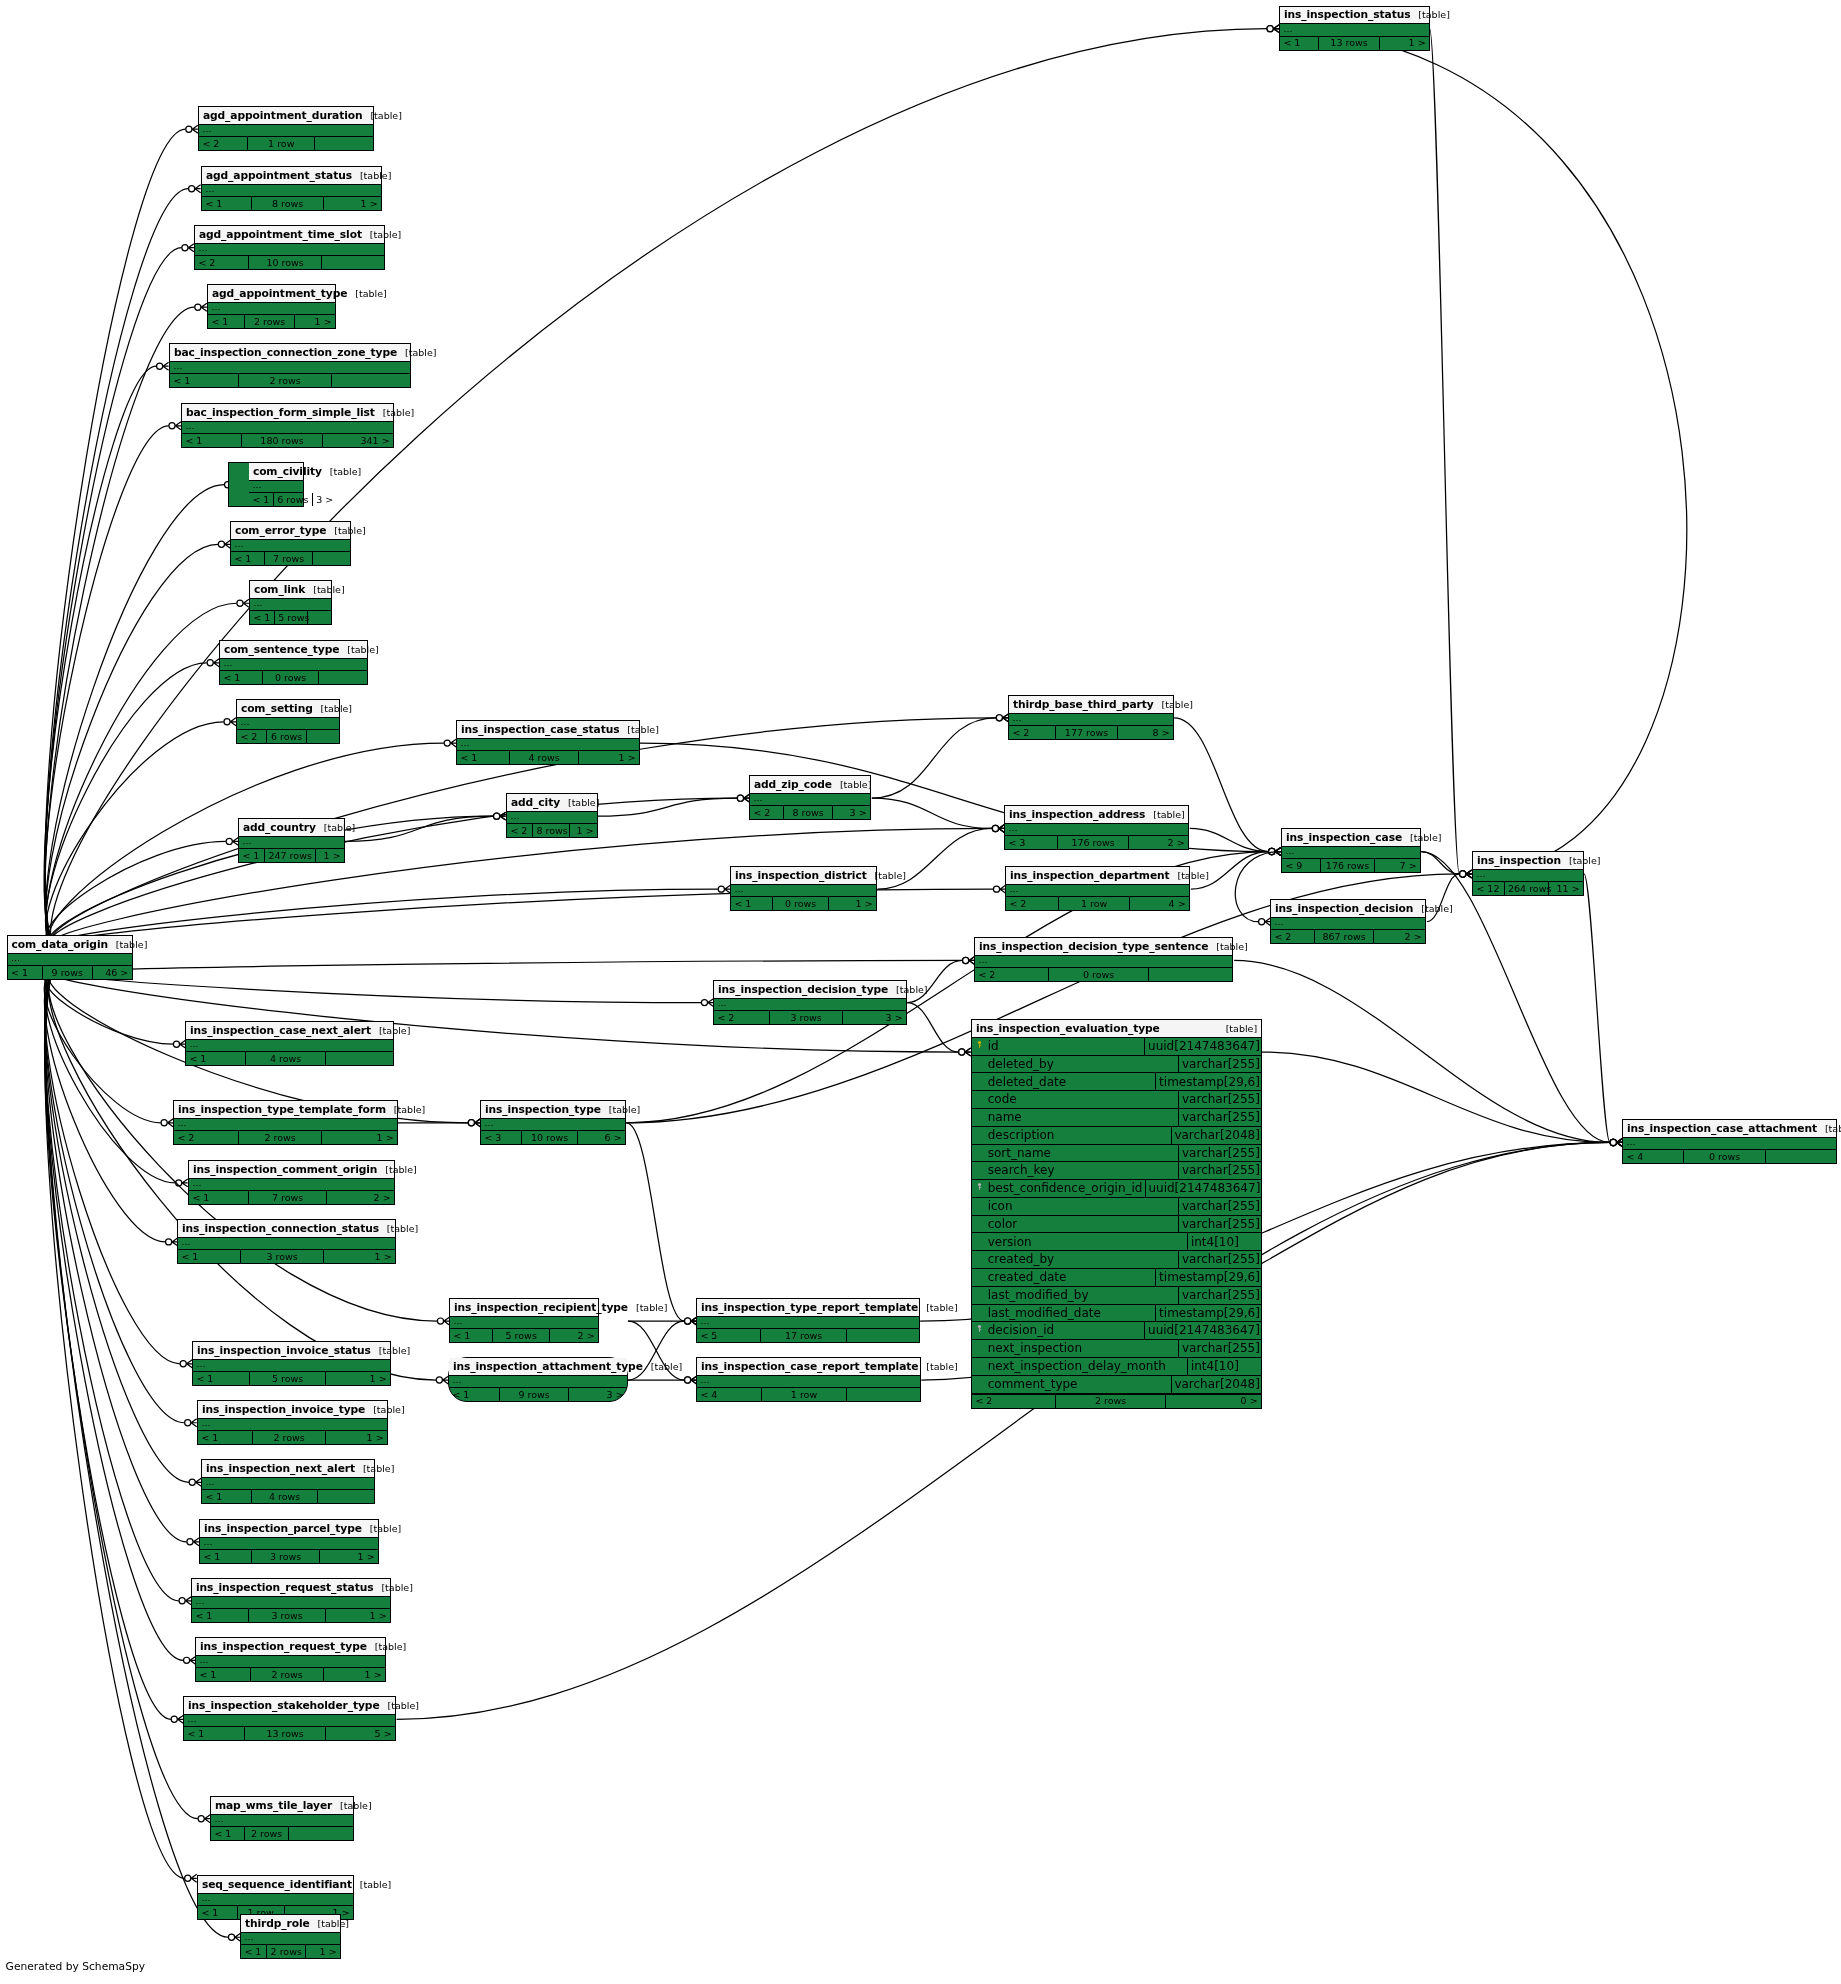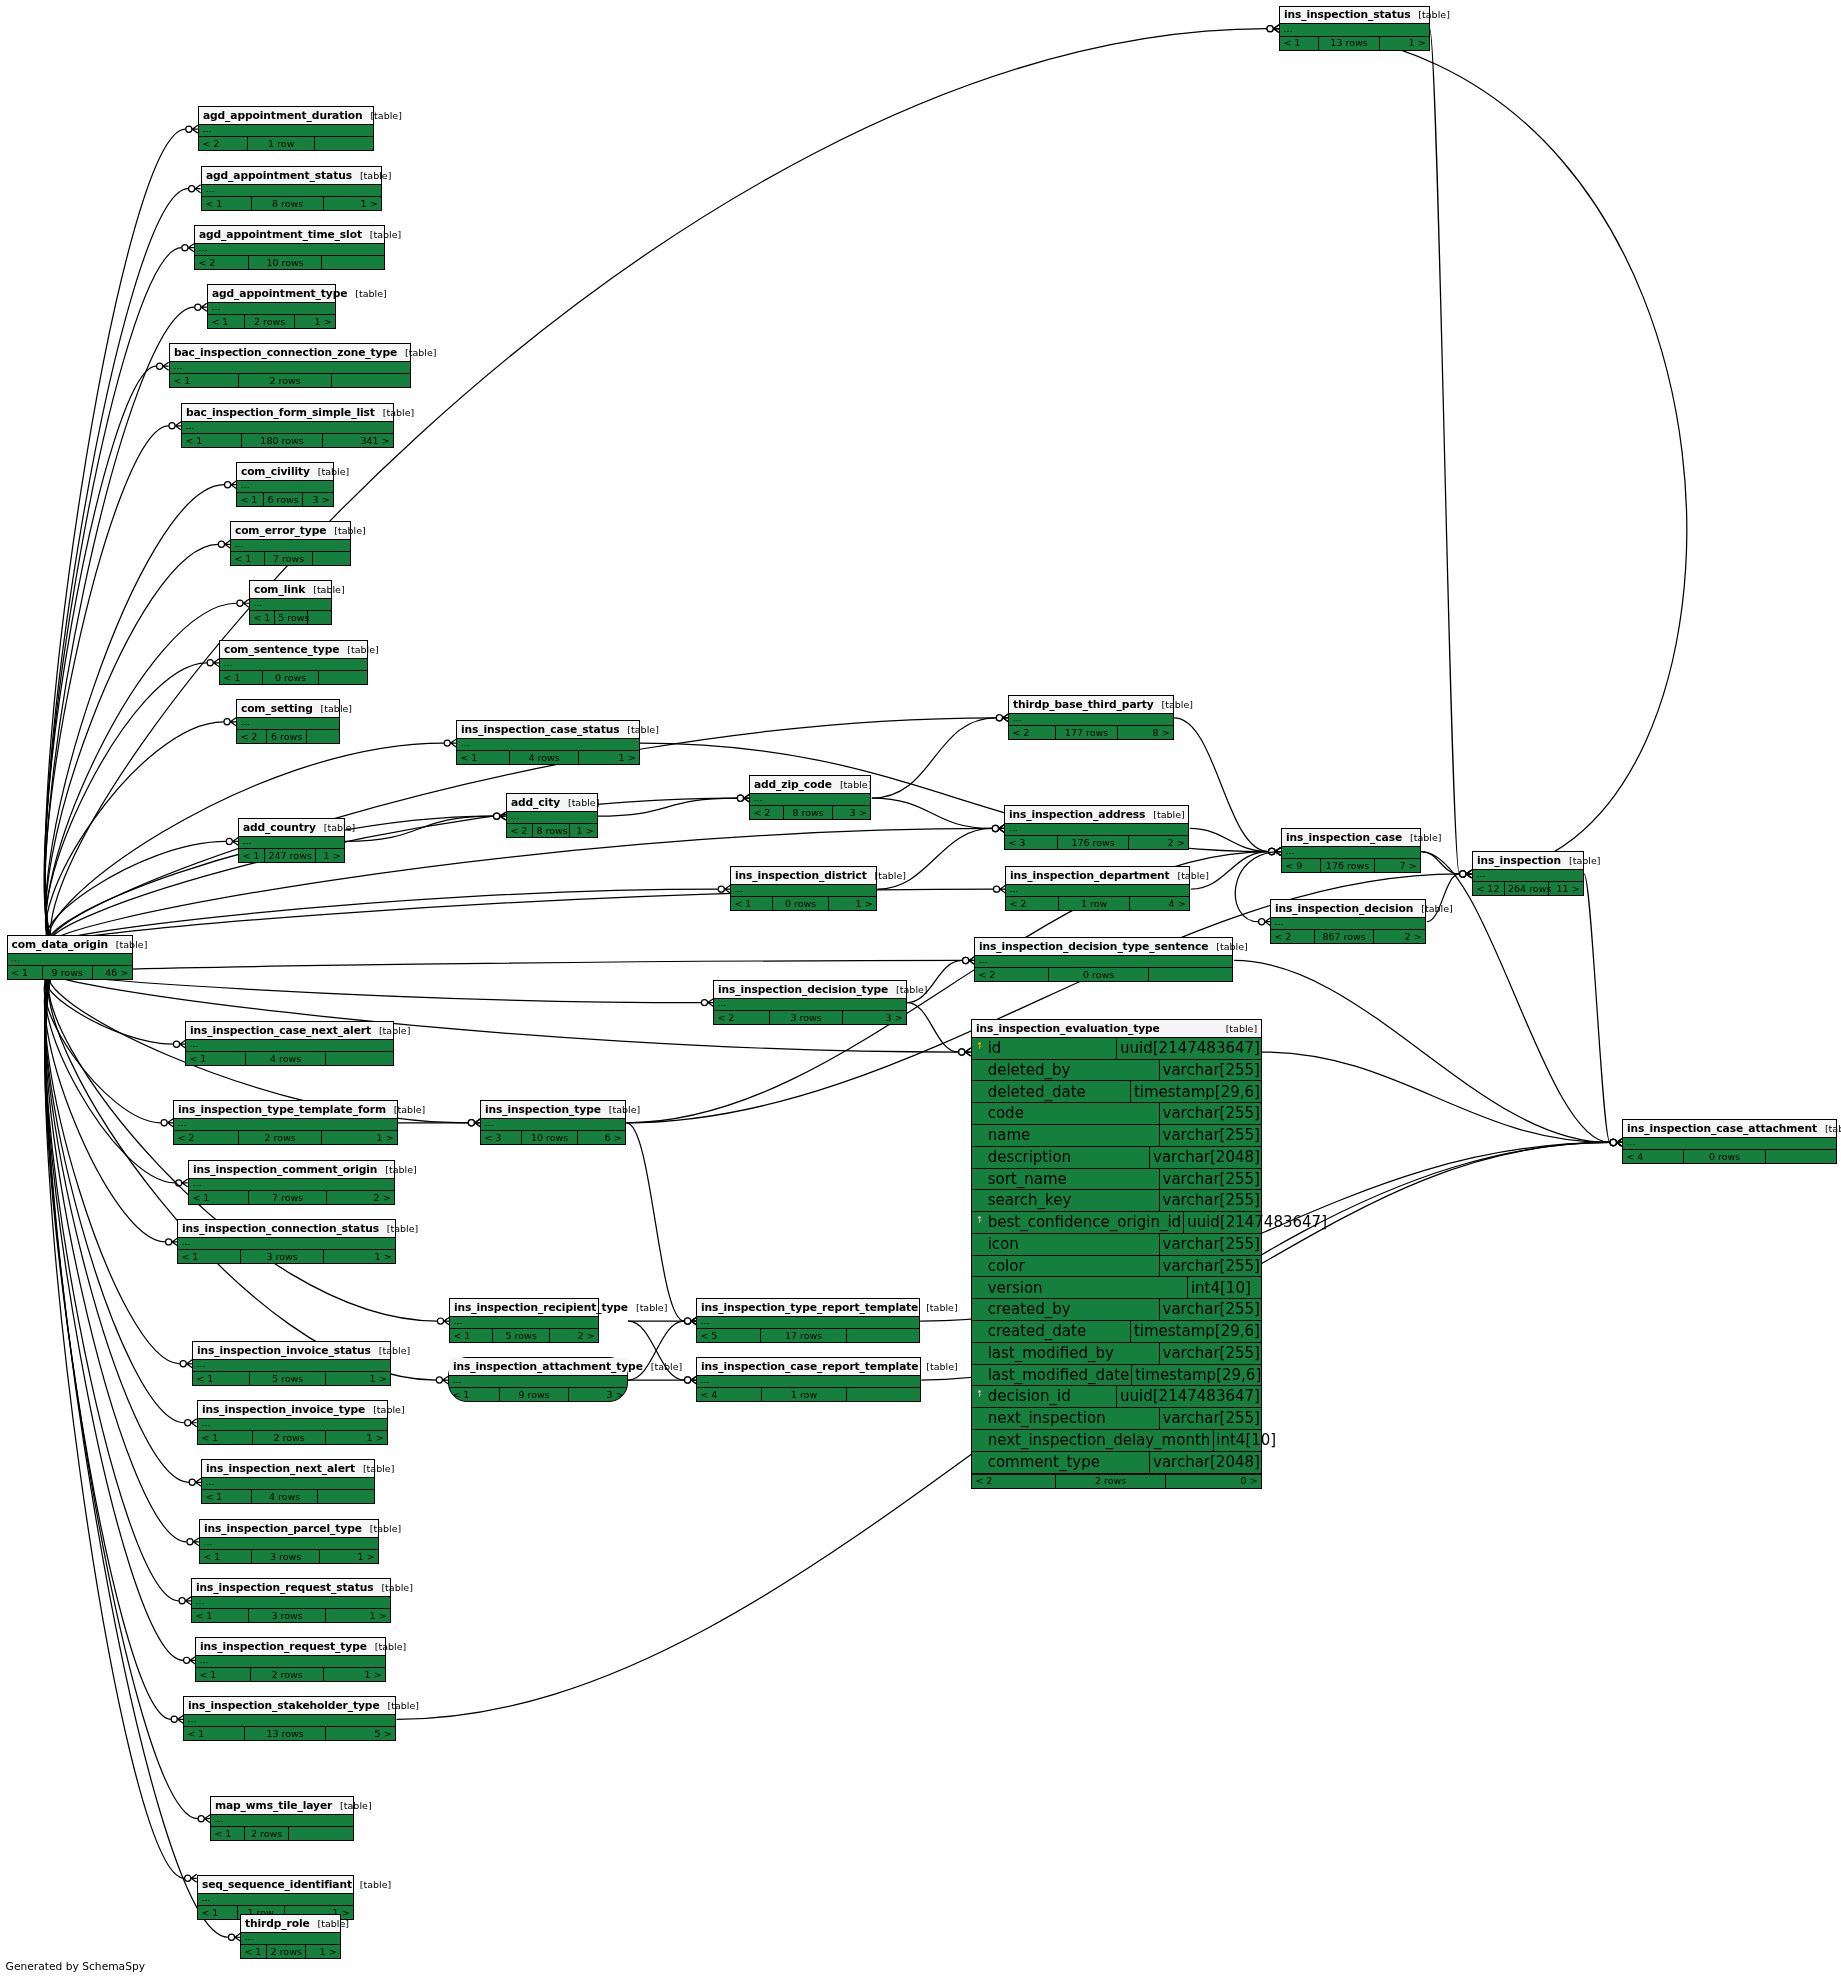--- a/index.html
+++ b/index.html
@@ -18,21 +18,21 @@
   .tbl .ellipsis{padding:0.6px 3.4px 2.2px 3.4px;font-size:9.5px;line-height:7.9px;color:#000;height:11.2px;box-sizing:border-box;}
   .tbl .foot{display:flex;font-size:9.5px;color:#000;}
   .tbl .foot .c{box-sizing:border-box;padding:0.6px 3.4px 1.7px 3.4px;white-space:nowrap;}
   .tbl .foot .c.l{text-align:left;border-right:0.6px solid #000;}
   .tbl .foot .c.m{text-align:center;border-right:0.6px solid #000;}
   .tbl .foot .c.r{text-align:right;}
 
   
   .tbl.detail{border:1.7px solid #000;}
   .tbl.detail .hdr{border-bottom:1.7px solid #000;}
-  .tbl.detail .col{display:flex;border-bottom:0.6px solid #000;font-size:15px;}
+  .tbl.detail .col{display:flex;border-bottom:0.6px solid #000;font-size:12px;}
   .tbl.detail .col:last-of-type{border-bottom:1.1px solid #000;}
   .tbl.detail .col .kw{width:14.6px;flex:0 0 14.6px;text-align:center;line-height:11.2px;}
   .tbl.detail .col .cn{flex:1 1 auto;padding:1.1px 2.2px 1.7px 1.1px;white-space:nowrap;border-right:0.6px solid #000;}
   .tbl.detail .col .ct{flex:0 0 69px;padding:1.1px 1.1px 1.7px 2.8px;white-space:nowrap;}
   .tbl.detail .foot{border-top:1.1px solid #000;}
   .key{display:inline-block;width:5px;height:7.3px;vertical-align:-1.1px;}
 
   #footer{position:absolute;left:5.6px;top:1960px;font-size:10.7px;color:#000;}
 </style>
 </head>
@@ -350,21 +350,21 @@
         </div>
         <div class="body">
           <div class="ellipsis">...</div>
         </div>
         <div class="foot">
           <div class="c l" style="width: 61px;">&lt; 1</div>
           <div class="c m" style="width: 81px;">180 rows</div>
           <div class="c r" style="width: 71px; flex: 1 1 auto;">341 &gt;</div>
         </div>
       </div>
-      <div class="tbl" style="left: 236px; top: 462px; width: 98px;">
+      <div class="tbl" style="left: 228px; top: 462px; width: 76px; padding-left: 20px;">
         <div class="hdr">
           <span class="nm">com_civility</span>
           <span class="tag">[table]</span>
         </div>
         <div class="body">
           <div class="ellipsis">...</div>
         </div>
         <div class="foot">
           <div class="c l" style="width: 28px;">&lt; 1</div>
           <div class="c m" style="width: 39px;">6 rows</div>

